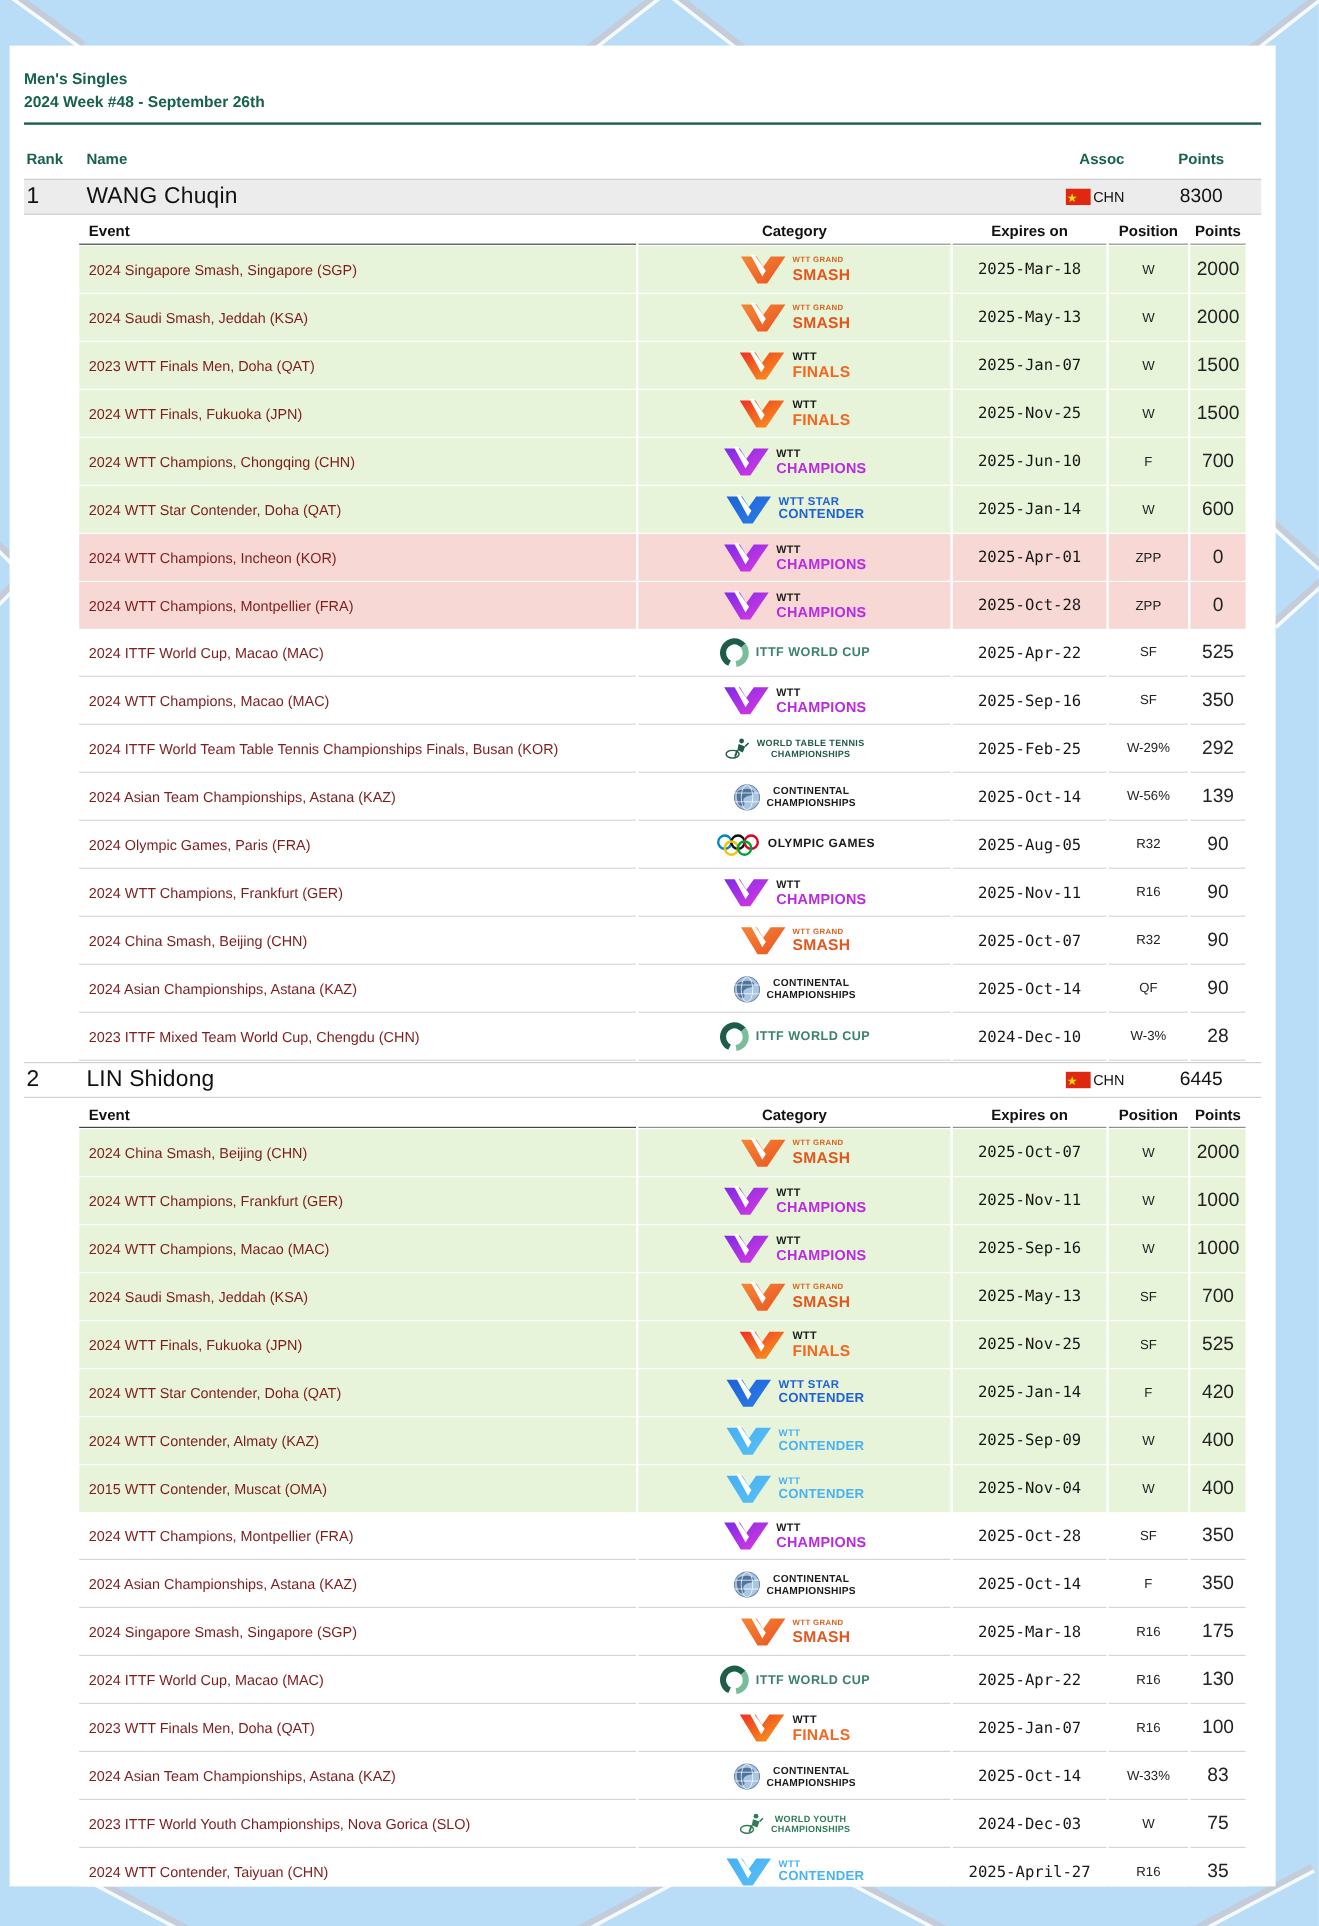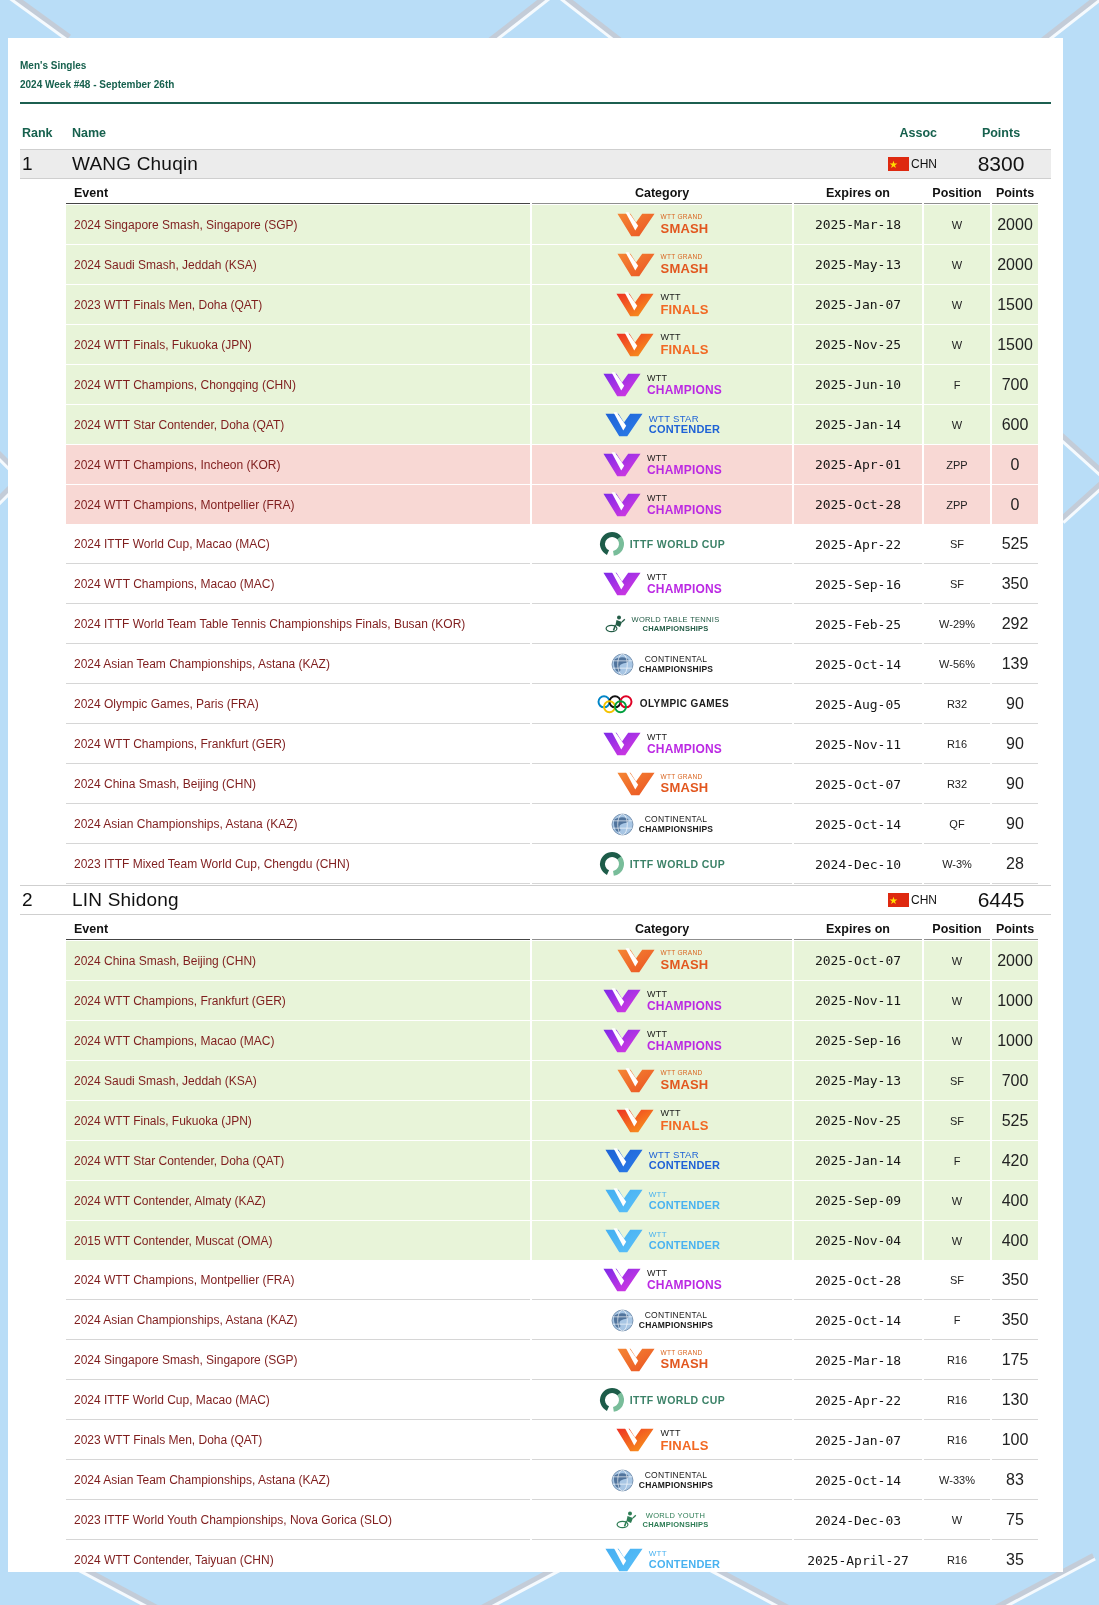--- a/index.html
+++ b/index.html
@@ -14,41 +14,41 @@
   .bg { position:absolute; inset:0; z-index:0; overflow:hidden; }
   .stripe {
     position:absolute; height:5px; background:#c3ccd8;
     box-shadow:0 3px 0 rgba(255,255,255,0.85);
   }
   
   .page {
     position:absolute; left:8px; top:38px; width:1055px; height:1534px;
     background:#ffffff; z-index:1; padding:18px 12px 0 12px; overflow:hidden;
   }
-  .title { font-size:10px; font-weight:bold; color:#17614e; line-height:19px; }
+  .title { font-size:13px; font-weight:bold; color:#17614e; line-height:19px; }
   .hr { height:2px; background:#1c5f50; margin-top:8px; }
 
   .rank-header { display:flex; align-items:flex-end; margin-top:22px; margin-bottom:9px;
                  font-size:12.5px; font-weight:bold; color:#17614e; }
   .c-rank  { width:50px; padding-left:2px; }
   .c-name  { flex:1; padding-left:2px; }
   .c-assoc { width:170px; display:flex; justify-content:flex-end; align-items:center; padding-right:14px; }
   .rank-header .c-assoc { display:block; text-align:right; }
   .c-points{ width:100px; text-align:center; }
 
   .player-bar {
     display:flex; align-items:center; height:30px; font-size:19px; color:#111;
     background:#ececec; border-top:1px solid #cfcfcf; border-bottom:1px solid #cfcfcf;
     cursor:pointer;
   }
   .player-bar--alt { background:#ffffff; }
   .p-rank { font-size:19px; }
   .p-name { letter-spacing:.2px; }
   .p-assoc .assoc-code { font-size:12px; margin-left:2px; }
-  .p-points { font-size:21px; }
+  .p-points { font-size:16px; }
   .flag { display:inline-flex; line-height:0; }
 
   table.events {
     margin:3px 0 0 44px; width:976px; table-layout:fixed;
     border-collapse:separate; border-spacing:2px 1px;
   }
   col.ce { }
   col.cc { width:260px; } col.cx { width:128px; } col.cp { width:66px; } col.cs { width:46px; }
   thead th { font-size:12.5px; font-weight:bold; color:#111; height:21px;
              border-bottom:1px solid #8f8f8f; text-align:center; }
@@ -60,21 +60,21 @@
   .td-event { font-size:12px; padding-left:8px; color:#7f1d1d; }
   .td-exp   { font-family:"DejaVu Sans Mono", monospace; font-size:13px; text-align:center; color:#161616; }
   .td-pos   { font-size:11px; text-align:center; color:#222; }
   .td-pts   { font-size:16px; text-align:center; color:#222; }
 
   
   .td-cat { text-align:center; }
   .cat-logo { display:inline-flex; align-items:center; gap:5px; vertical-align:middle; }
   .cat-text { display:flex; flex-direction:column; align-items:flex-start; line-height:1; text-align:left; }
   .cat-text--center { align-items:center; text-align:center; }
-  .cat-line1 { font-weight:normal; letter-spacing:.3px; }
+  .cat-line1 { font-weight:bold; letter-spacing:.3px; }
   .cat-line2 { font-weight:bold; letter-spacing:.2px; margin-top:1px; }
   .cat-single{ font-weight:bold; letter-spacing:.4px; }
 </style>
 </head>
 <body>
 
 <div class="bg">
   <div class="stripe" style="left:-30px; top:2px; width:110px; transform:rotate(36deg);"></div>
   <div class="stripe" style="left:470px; top:16px; width:95px; transform:rotate(-38deg);"></div>
   <div class="stripe" style="left:545px; top:16px; width:95px; transform:rotate(38deg);"></div>

